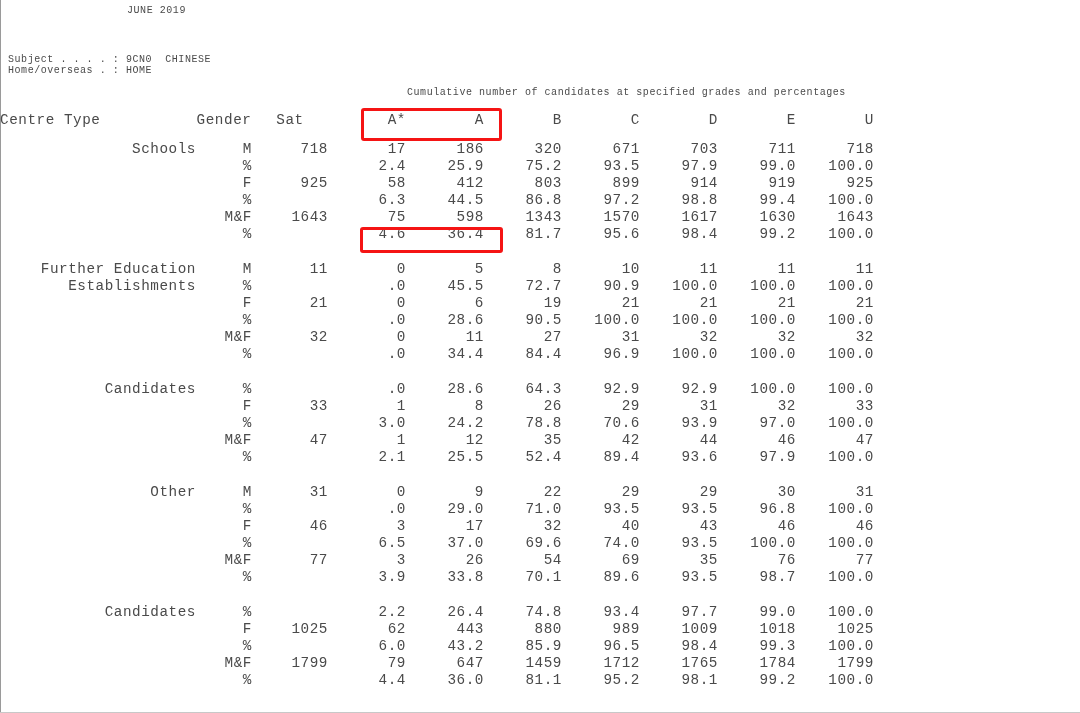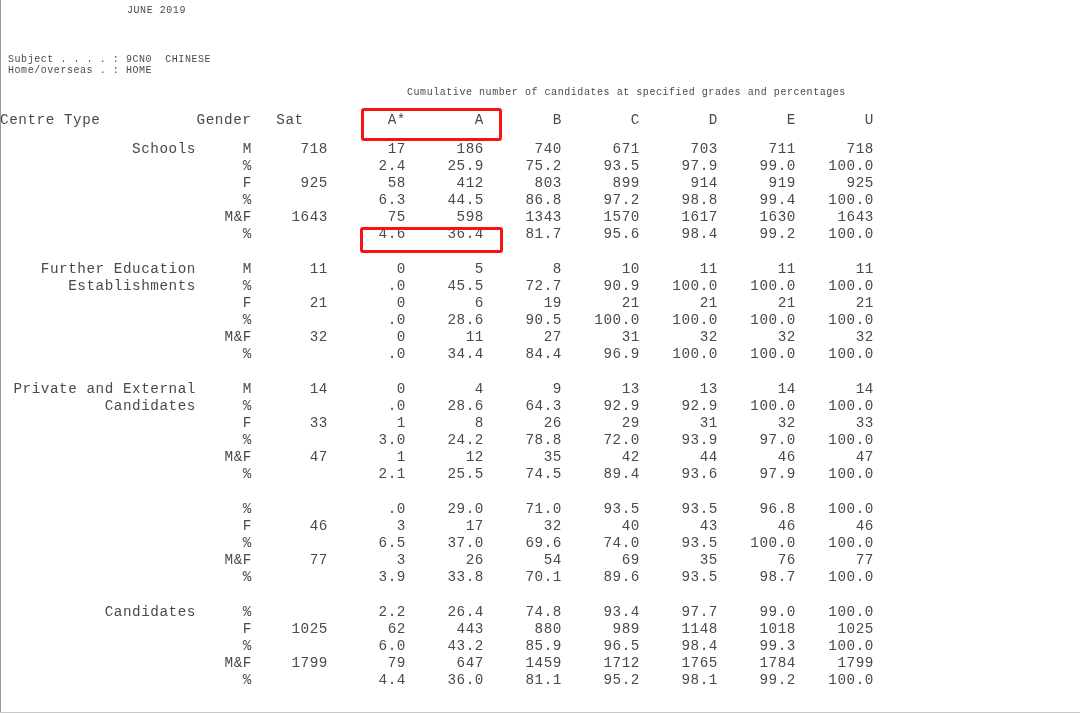--- a/index.html
+++ b/index.html
@@ -167,21 +167,21 @@
           <th class="head-grade">U</th>
         </tr>
       </thead>
       <tbody id="results-body">
           <tr>
             <td class="centre-type">Schools</td>
             <td class="gender">M</td>
             <td class="sat">718</td>
             <td class="grade">17</td>
             <td class="grade">186</td>
-            <td class="grade">740</td>
+            <td class="grade">320</td>
             <td class="grade">671</td>
             <td class="grade">703</td>
             <td class="grade">711</td>
             <td class="grade">718</td>
           </tr>
           <tr>
             <td class="centre-type"></td>
             <td class="gender">%</td>
             <td class="sat"></td>
             <td class="grade">2.4</td>
@@ -312,32 +312,20 @@
             <td class="grade">84.4</td>
             <td class="grade">96.9</td>
             <td class="grade">100.0</td>
             <td class="grade">100.0</td>
             <td class="grade">100.0</td>
           </tr>
           <tr class="spacer-row">
             <td colspan="10"> </td>
           </tr>
           <tr>
-            <td class="centre-type">Private and External</td>
-            <td class="gender">M</td>
-            <td class="sat">14</td>
-            <td class="grade">0</td>
-            <td class="grade">4</td>
-            <td class="grade">9</td>
-            <td class="grade">13</td>
-            <td class="grade">13</td>
-            <td class="grade">14</td>
-            <td class="grade">14</td>
-          </tr>
-          <tr>
             <td class="centre-type">Candidates</td>
             <td class="gender">%</td>
             <td class="sat"></td>
             <td class="grade">.0</td>
             <td class="grade">28.6</td>
             <td class="grade">64.3</td>
             <td class="grade">92.9</td>
             <td class="grade">92.9</td>
             <td class="grade">100.0</td>
             <td class="grade">100.0</td>
@@ -354,21 +342,21 @@
             <td class="grade">32</td>
             <td class="grade">33</td>
           </tr>
           <tr>
             <td class="centre-type"></td>
             <td class="gender">%</td>
             <td class="sat"></td>
             <td class="grade">3.0</td>
             <td class="grade">24.2</td>
             <td class="grade">78.8</td>
-            <td class="grade">72.0</td>
+            <td class="grade">70.6</td>
             <td class="grade">93.9</td>
             <td class="grade">97.0</td>
             <td class="grade">100.0</td>
           </tr>
           <tr>
             <td class="centre-type"></td>
             <td class="gender">M&amp;F</td>
             <td class="sat">47</td>
             <td class="grade">1</td>
             <td class="grade">12</td>
@@ -377,28 +365,40 @@
             <td class="grade">44</td>
             <td class="grade">46</td>
             <td class="grade">47</td>
           </tr>
           <tr>
             <td class="centre-type"></td>
             <td class="gender">%</td>
             <td class="sat"></td>
             <td class="grade">2.1</td>
             <td class="grade">25.5</td>
-            <td class="grade">74.5</td>
+            <td class="grade">52.4</td>
             <td class="grade">89.4</td>
             <td class="grade">93.6</td>
             <td class="grade">97.9</td>
             <td class="grade">100.0</td>
           </tr>
           <tr class="spacer-row">
             <td colspan="10"> </td>
+          </tr>
+          <tr>
+            <td class="centre-type">Other</td>
+            <td class="gender">M</td>
+            <td class="sat">31</td>
+            <td class="grade">0</td>
+            <td class="grade">9</td>
+            <td class="grade">22</td>
+            <td class="grade">29</td>
+            <td class="grade">29</td>
+            <td class="grade">30</td>
+            <td class="grade">31</td>
           </tr>
           <tr>
             <td class="centre-type"></td>
             <td class="gender">%</td>
             <td class="sat"></td>
             <td class="grade">.0</td>
             <td class="grade">29.0</td>
             <td class="grade">71.0</td>
             <td class="grade">93.5</td>
             <td class="grade">93.5</td>
@@ -469,21 +469,21 @@
             <td class="grade">100.0</td>
           </tr>
           <tr>
             <td class="centre-type"></td>
             <td class="gender">F</td>
             <td class="sat">1025</td>
             <td class="grade">62</td>
             <td class="grade">443</td>
             <td class="grade">880</td>
             <td class="grade">989</td>
-            <td class="grade">1148</td>
+            <td class="grade">1009</td>
             <td class="grade">1018</td>
             <td class="grade">1025</td>
           </tr>
           <tr>
             <td class="centre-type"></td>
             <td class="gender">%</td>
             <td class="sat"></td>
             <td class="grade">6.0</td>
             <td class="grade">43.2</td>
             <td class="grade">85.9</td>

